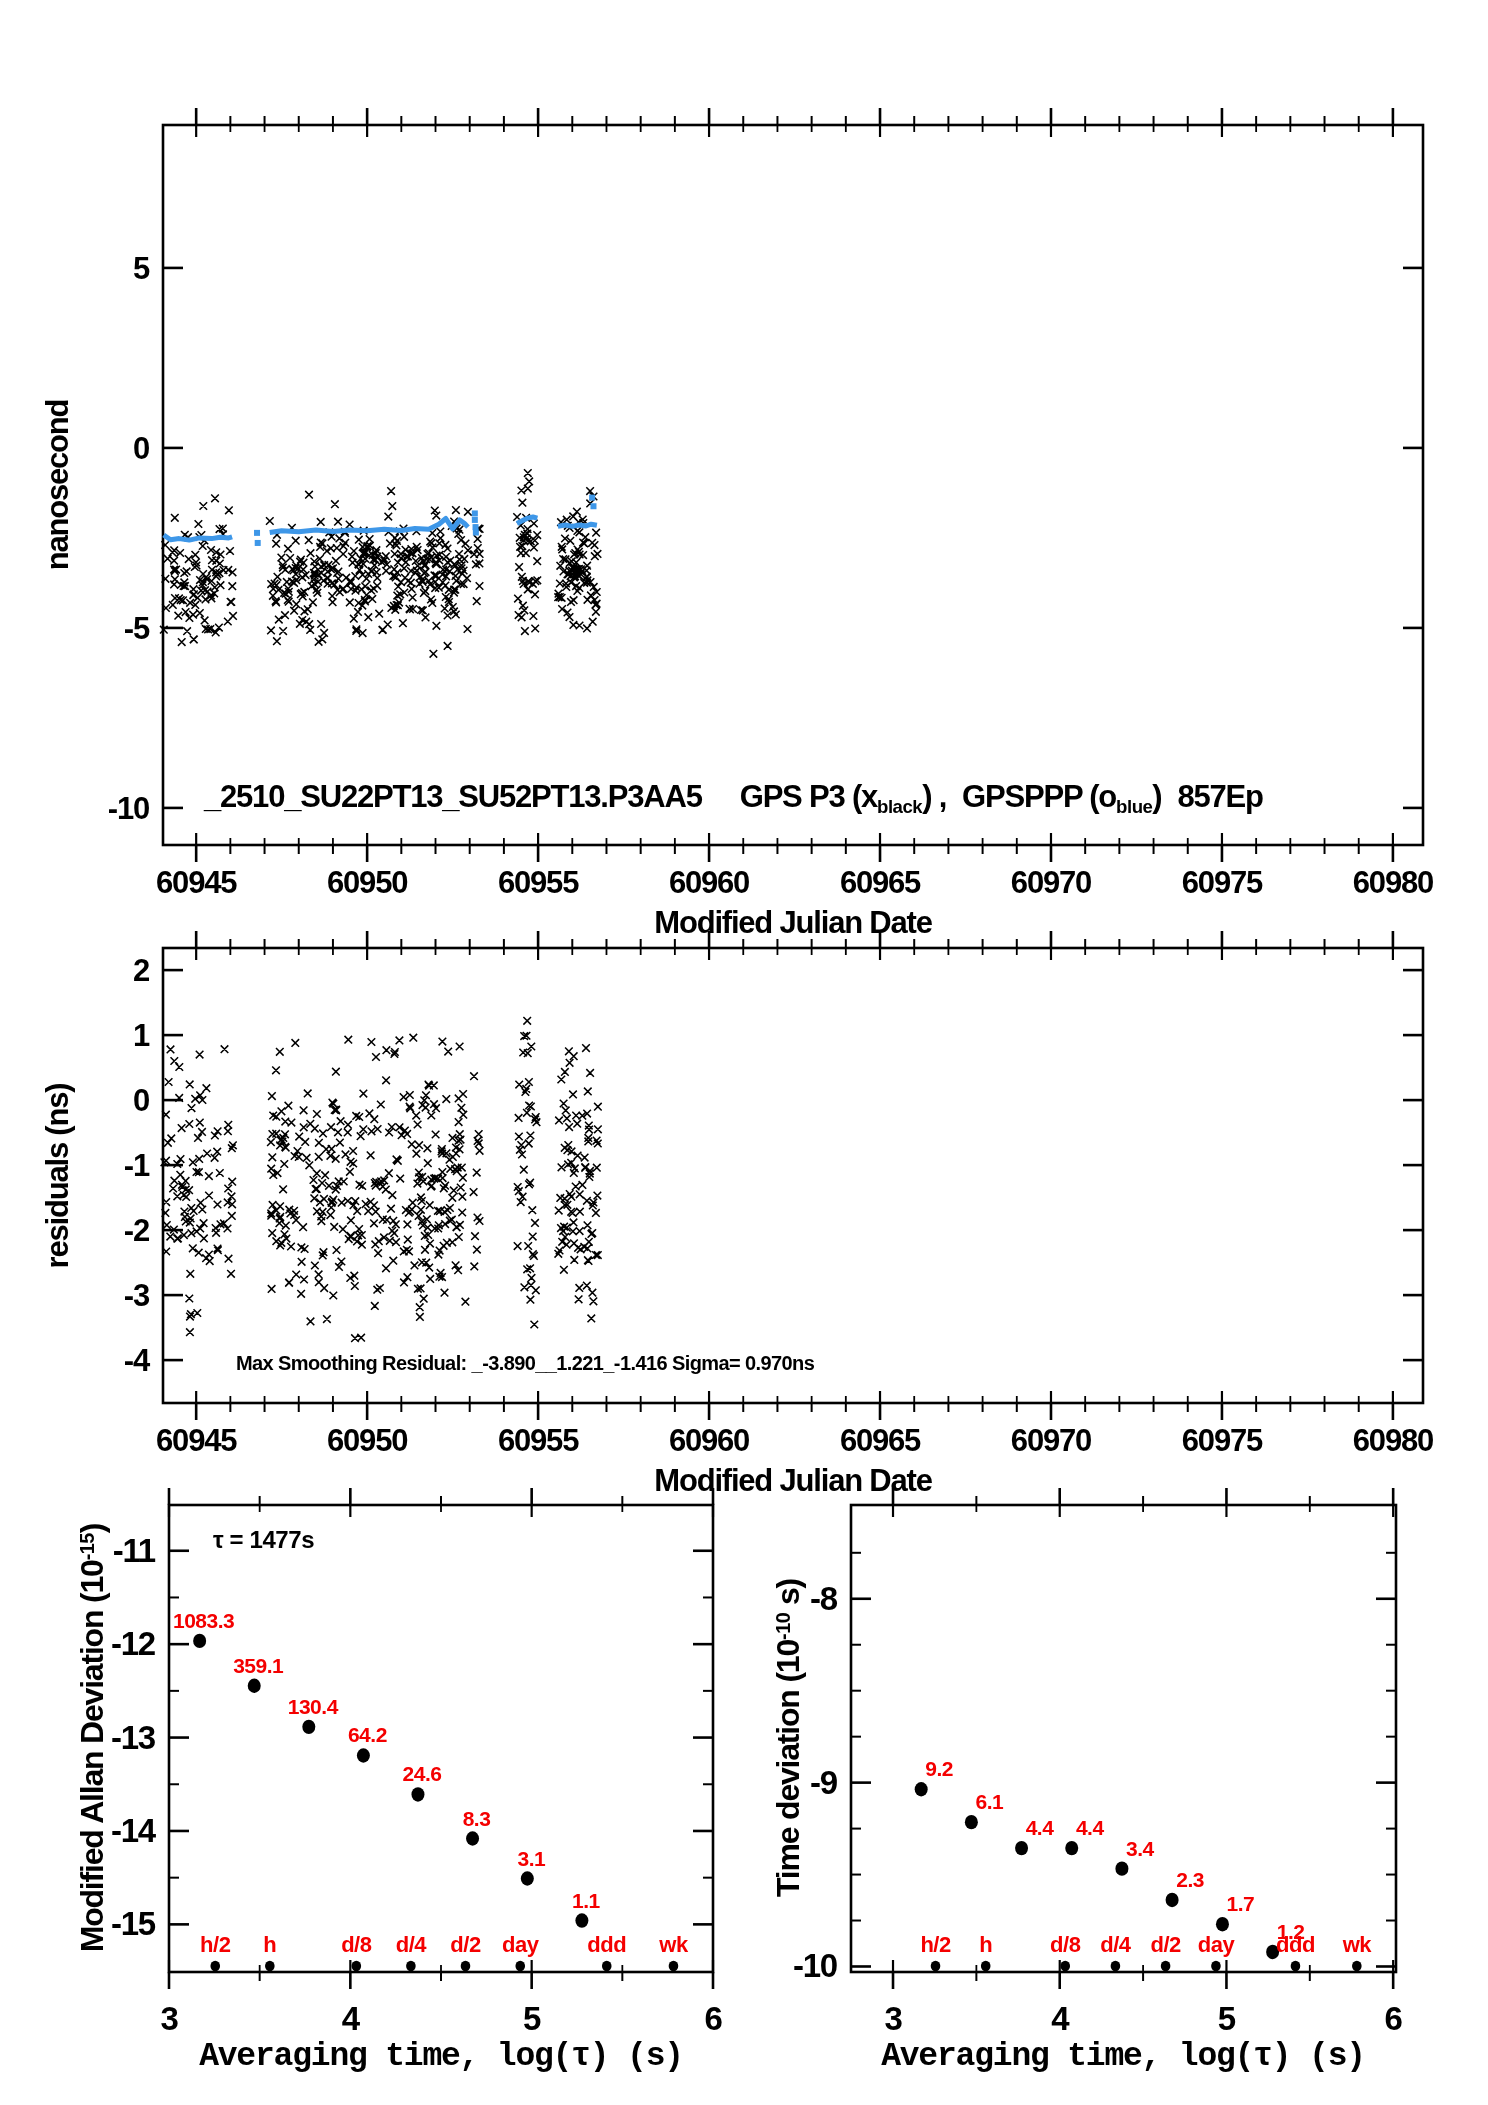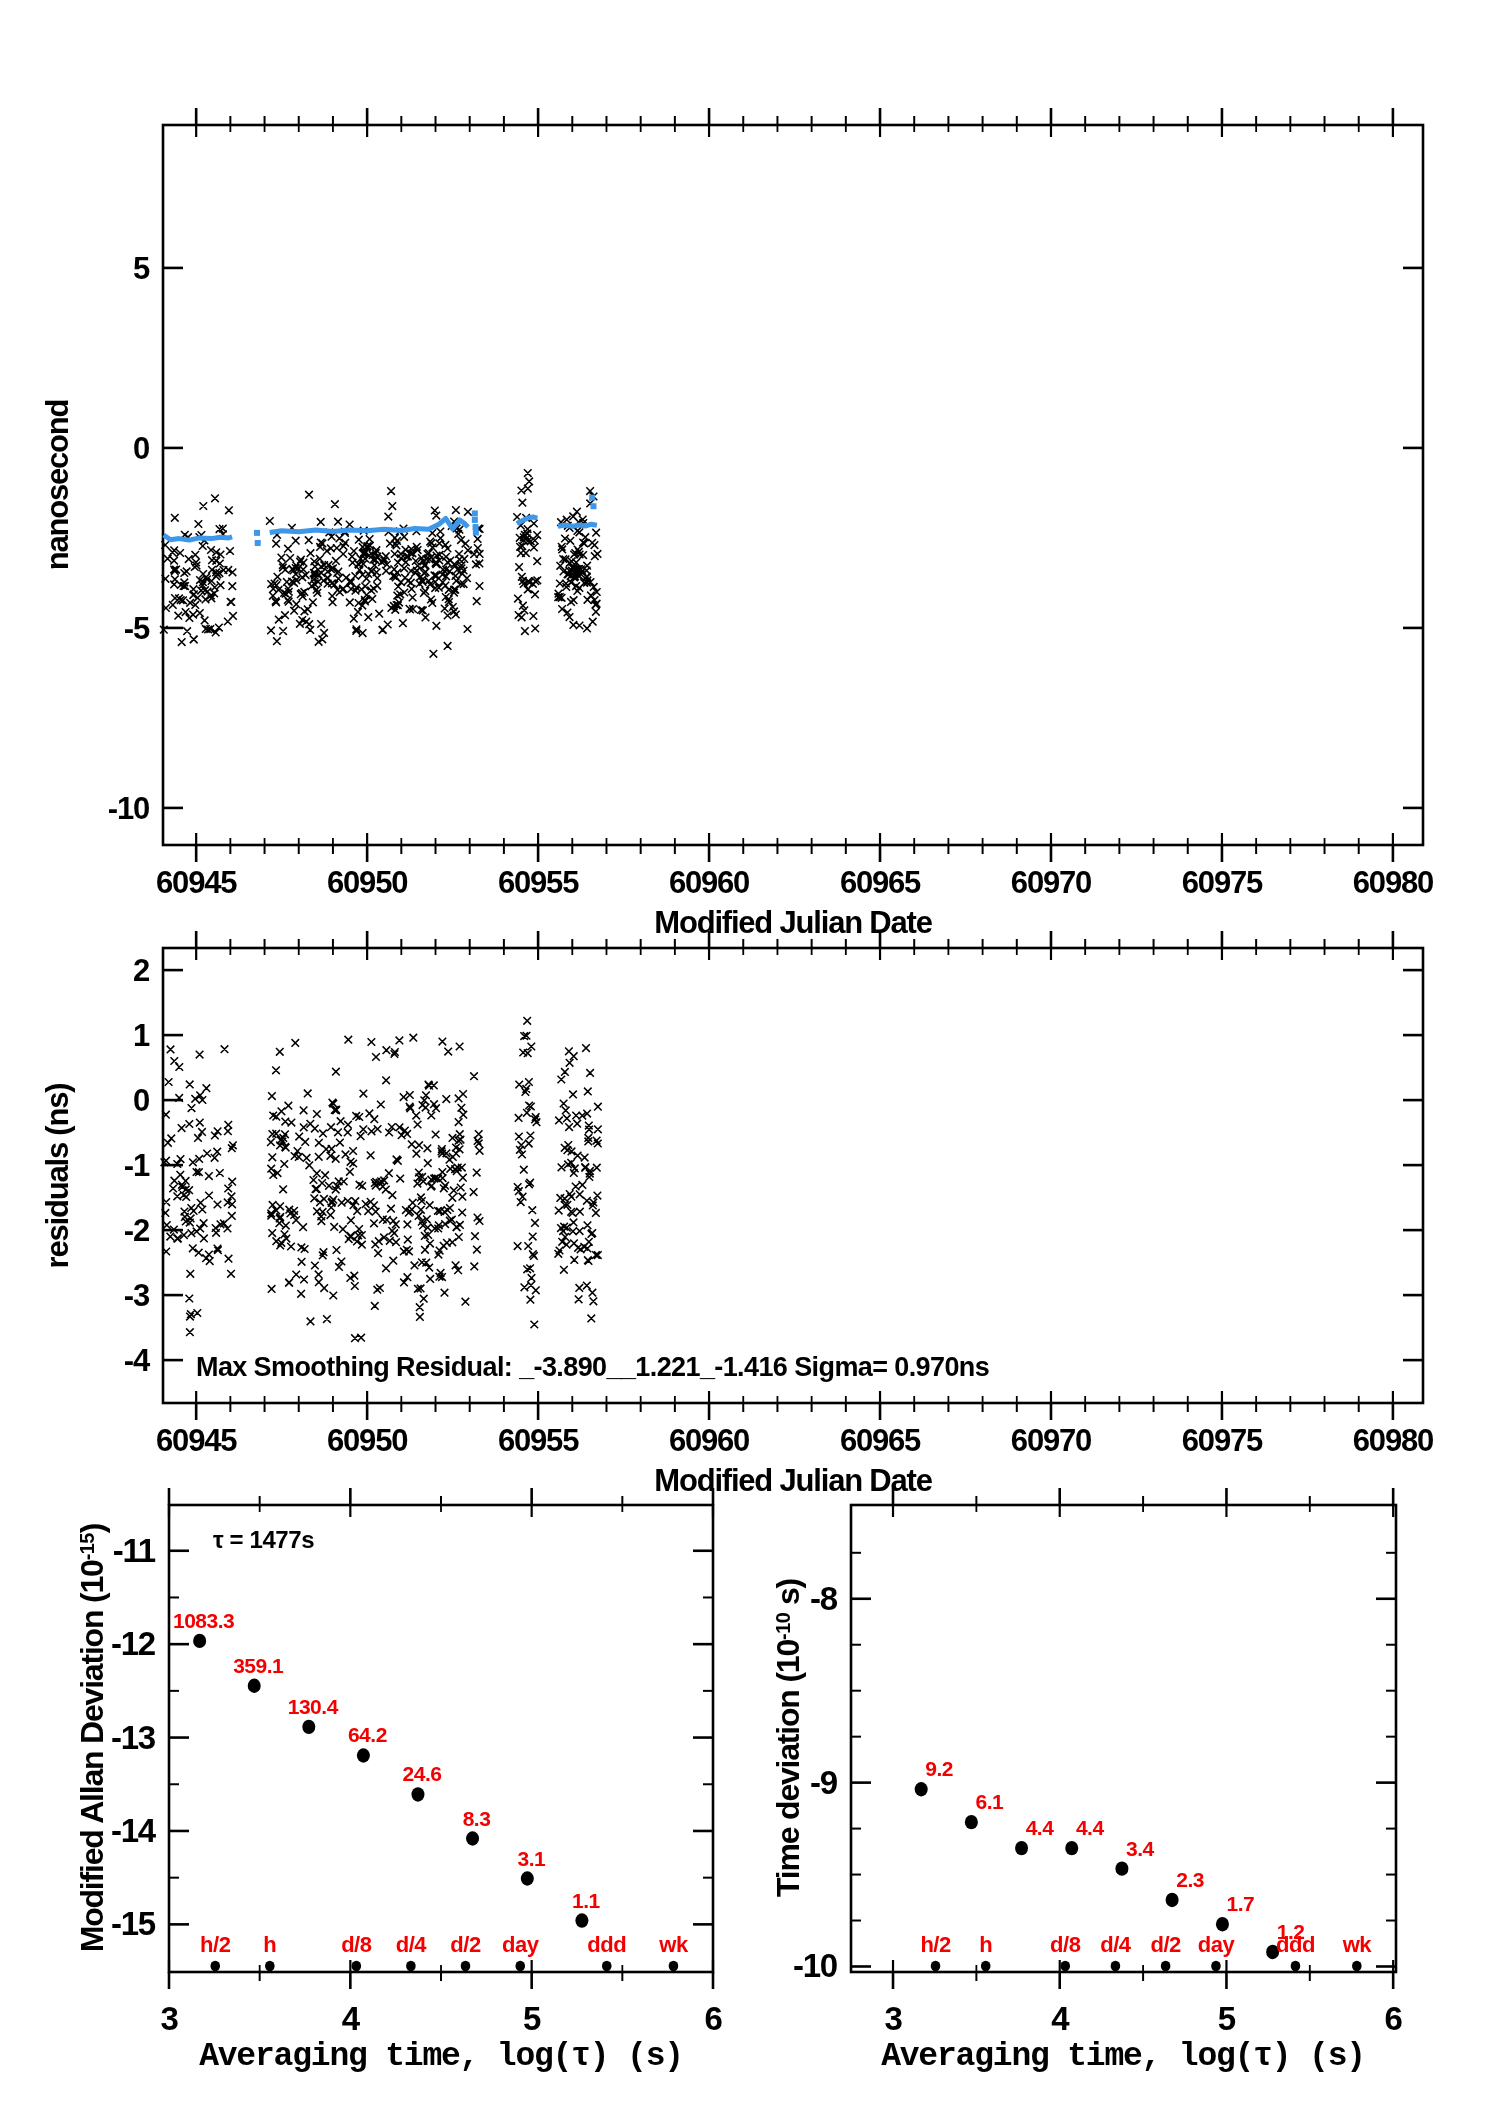--- a/index.html
+++ b/index.html
@@ -5,21 +5,21 @@
   html,body{margin:0;padding:0;background:#ffffff;}
   .stage{position:relative;width:1488px;height:2105px;background:#ffffff;overflow:hidden;
          font-family:"Liberation Sans",sans-serif;font-weight:bold;color:#000;}
   svg{position:absolute;left:0;top:0;}
   .lbl{position:absolute;white-space:nowrap;color:#000;}
   .hcenter{transform:translateX(-50%);}
   .vlabel{transform:translate(-50%,-50%) rotate(-90deg);transform-origin:center;}
   .t31{font-size:31px;letter-spacing:-1.2px;}
   .t32{font-size:32px;letter-spacing:-1.2px;}
   .t33{font-size:33px;letter-spacing:-1.2px;font-family:Liberation Mono, monospace;}
-  .t27{font-size:27px;letter-spacing:-0.6px;}
+  .t27{font-size:20px;letter-spacing:-0.6px;margin-left:40px;}
   .t20{font-size:24px;letter-spacing:-0.4px;}
   .subsc{font-size:0.60em;vertical-align:-0.30em;letter-spacing:-0.5px;}
   .supsc{font-size:0.62em;vertical-align:0.45em;letter-spacing:-0.5px;}
   .gap1{display:inline-block;width:38px;}
   .gap2{display:inline-block;width:16px;}
 </style>
 </head>
 <body>
 
 <div class="stage">
@@ -587,20 +587,23 @@
           <text x="1215.944937289691" y="1952" text-anchor="middle" fill="#f40000" font-size="22" font-weight="bold" letter-spacing="-0.5" font-family="&quot;Liberation Sans&quot;,sans-serif">day</text>
           <ellipse cx="1215.944937289691" cy="1966" rx="4.8" ry="5.2" fill="#000000"></ellipse>
           <text x="1295.4692566534109" y="1952" text-anchor="middle" fill="#f40000" font-size="22" font-weight="bold" letter-spacing="-0.5" font-family="&quot;Liberation Sans&quot;,sans-serif">ddd</text>
           <ellipse cx="1295.4692566534109" cy="1966" rx="4.8" ry="5.2" fill="#000000"></ellipse>
           <text x="1356.821352095442" y="1952" text-anchor="middle" fill="#f40000" font-size="22" font-weight="bold" letter-spacing="-0.5" font-family="&quot;Liberation Sans&quot;,sans-serif">wk</text>
           <ellipse cx="1356.821352095442" cy="1966" rx="4.8" ry="5.2" fill="#000000"></ellipse>
         </g>
       </svg>
     </div>
 
+  <div class="lbl t31" style="left:204px;top:779px;">
+    <span>_2510_SU22PT13_SU52PT13.P3AA5</span><span class="gap1"></span><span><span>GPS P3 (x</span><span class="subsc">black</span><span>) ,</span></span><span class="gap2"></span><span><span>GPSPPP (o</span><span class="subsc">blue</span><span>)</span></span><span class="gap2"></span><span>857Ep</span>
+  </div>
 
   <div class="lbl vlabel t31" style="left:58px;top:485px;">nanosecond</div>
   <div class="lbl hcenter t31" style="left:793px;top:905px;">Modified Julian Date</div>
 
   <div class="lbl vlabel t31" style="left:58px;top:1176px;">residuals (ns)</div>
   <div class="lbl hcenter t31" style="left:793px;top:1463px;">Modified Julian Date</div>
 
   <div class="lbl t27" style="left:196px;top:1352px;">Max Smoothing Residual: _-3.890__1.221_-1.416  Sigma= 0.970ns</div>
 
   <div class="lbl vlabel t32" style="left:92px;top:1738px;">

